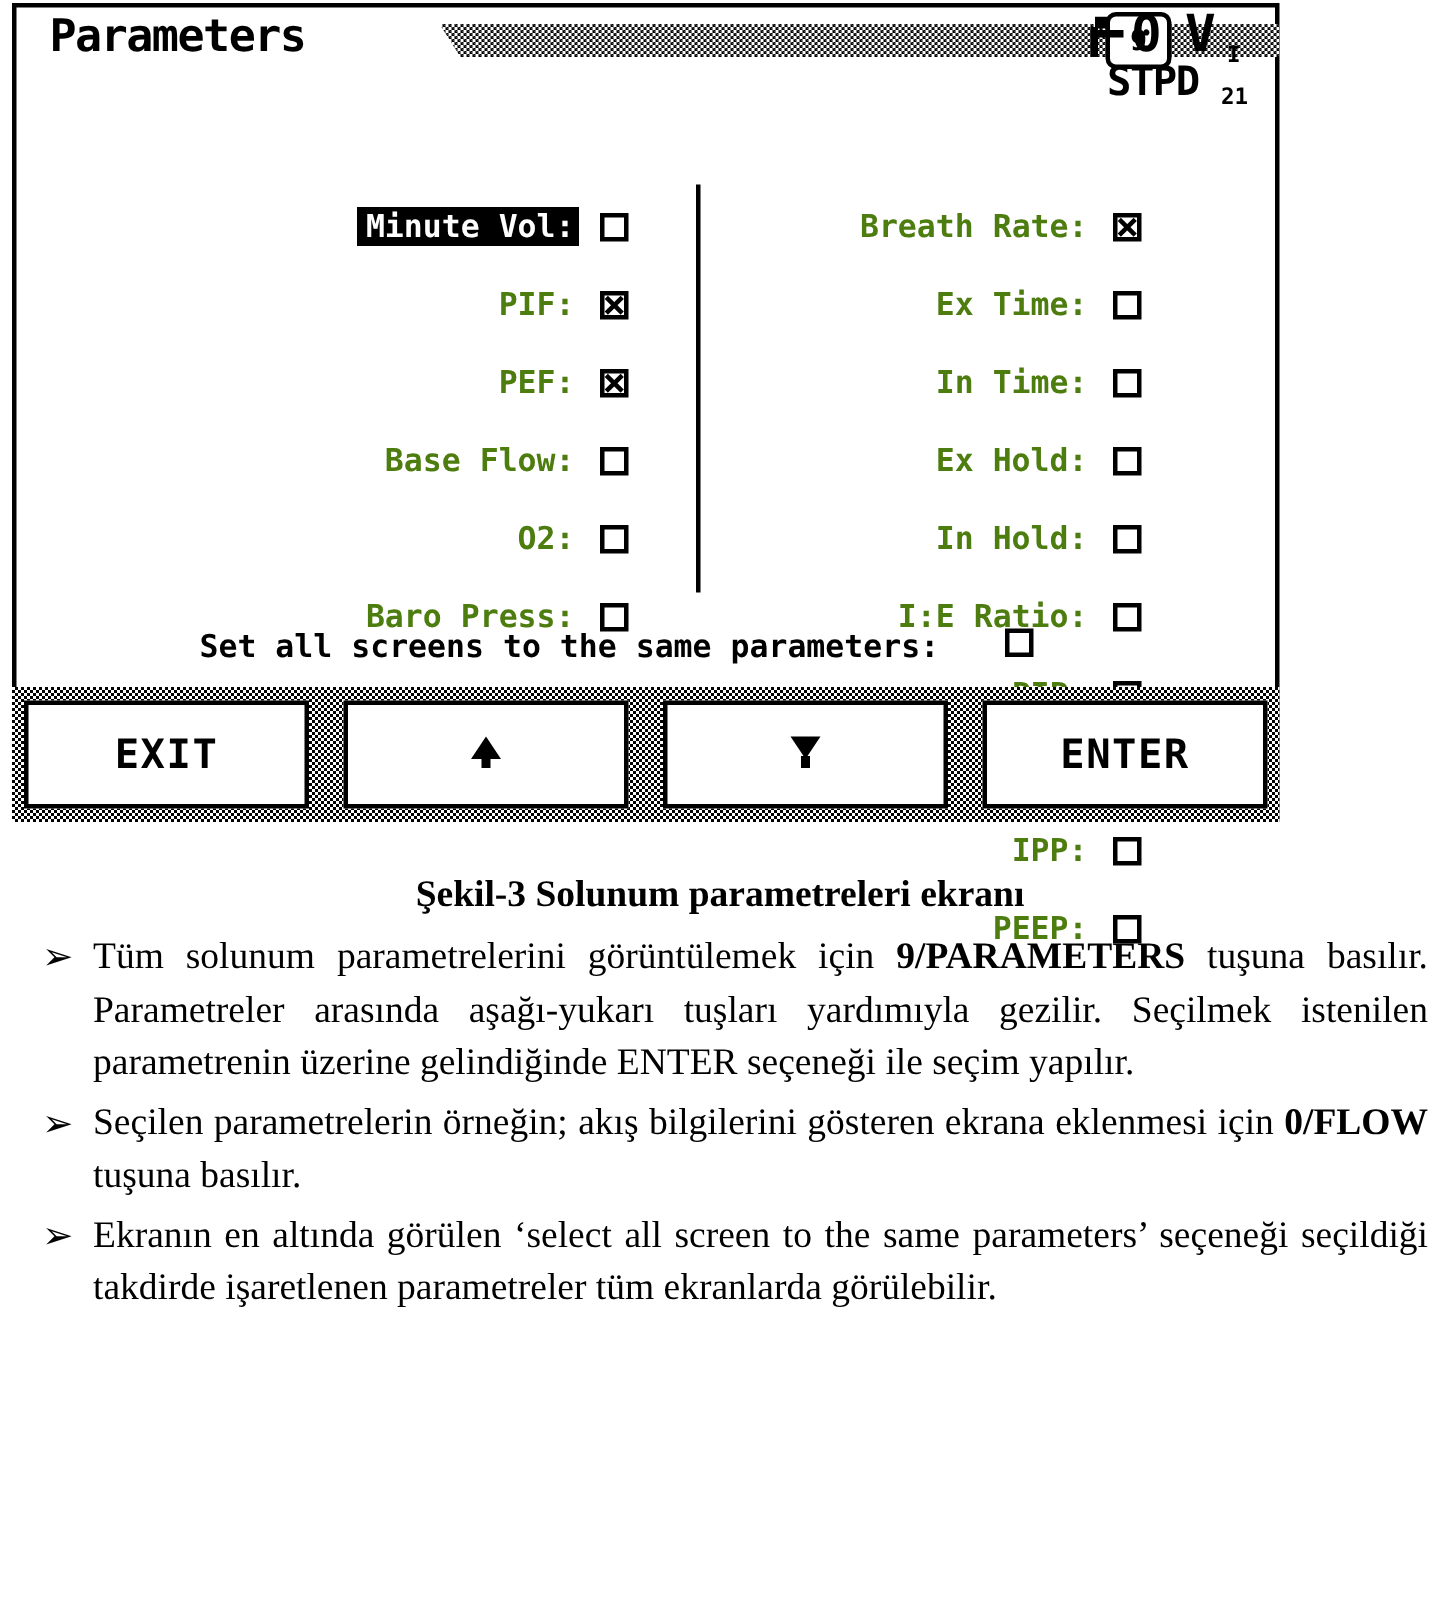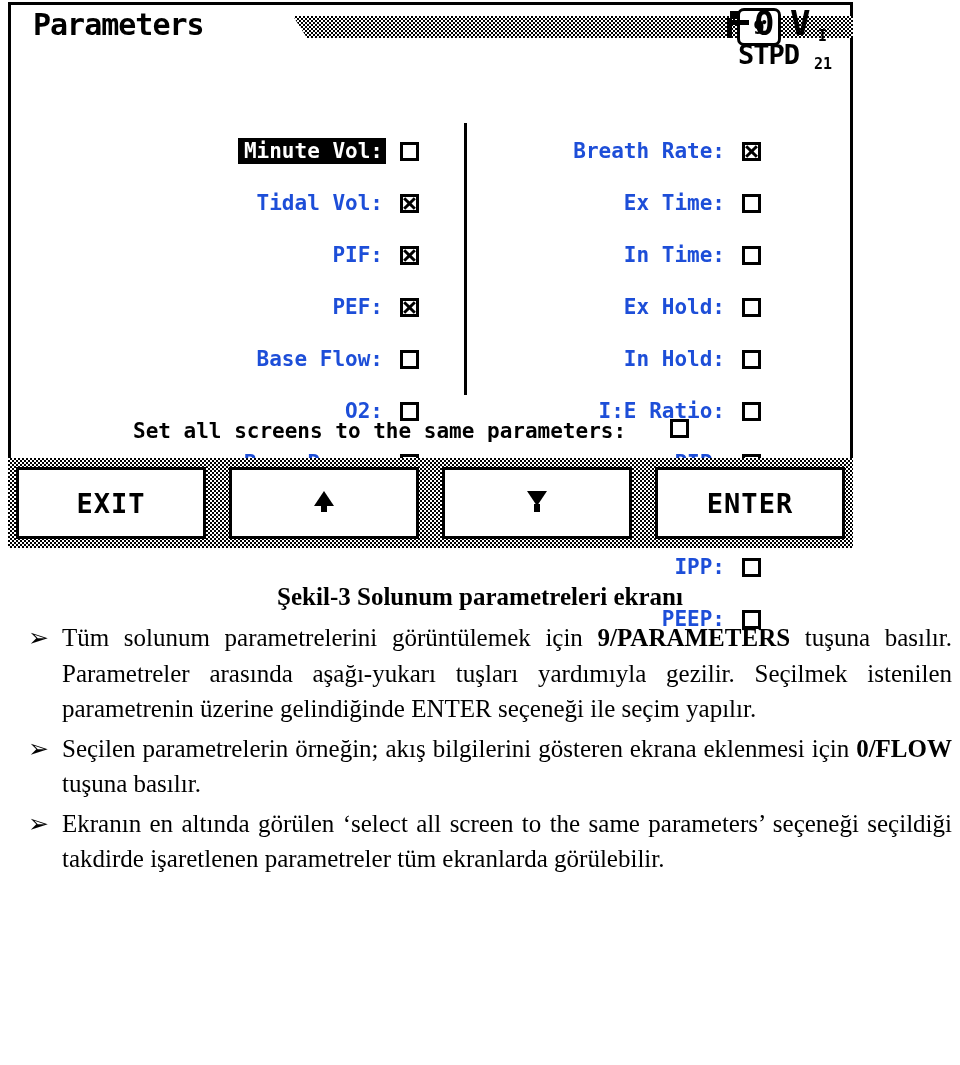--- a/index.html
+++ b/index.html
@@ -91,21 +91,21 @@
   #col-left{left:108px;width:300px;}
   #col-right{left:480px;width:270px;}
 
   .param-row{
     display:flex;align-items:center;justify-content:flex-end;
     height:28px;white-space:nowrap;margin-top:24px;
   }
   .param-label{
     font-family:"DejaVu Sans Mono", monospace;
     font-size:21px;font-weight:bold;letter-spacing:0px;
-    color:#1d4ed8;text-align:right;
+    color:#4d7c0f;text-align:right;
     padding:1px 3px 1px 6px;
   }
   .param-row.selected .param-label{background:#000;color:#fff;}
   .param-box{
     width:19px;height:19px;margin-left:14px;
     border:3px solid #000;box-sizing:border-box;background:#fff;
     position:relative;flex:0 0 auto;
   }
   .param-box.checked::before,
   .param-box.checked::after{
@@ -210,24 +210,20 @@
   </div>
 
   <div id="param-area">
     <div id="column-divider"></div>
     <div class="param-col" id="col-left">
         <div class="param-row selected">
           <span class="param-label">Minute Vol:</span>
           <span class="param-box"></span>
         </div>
         <div class="param-row">
-          <span class="param-label">Tidal Vol:</span>
-          <span class="param-box checked"></span>
-        </div>
-        <div class="param-row">
           <span class="param-label">PIF:</span>
           <span class="param-box checked"></span>
         </div>
         <div class="param-row">
           <span class="param-label">PEF:</span>
           <span class="param-box checked"></span>
         </div>
         <div class="param-row">
           <span class="param-label">Base Flow:</span>
           <span class="param-box"></span>

